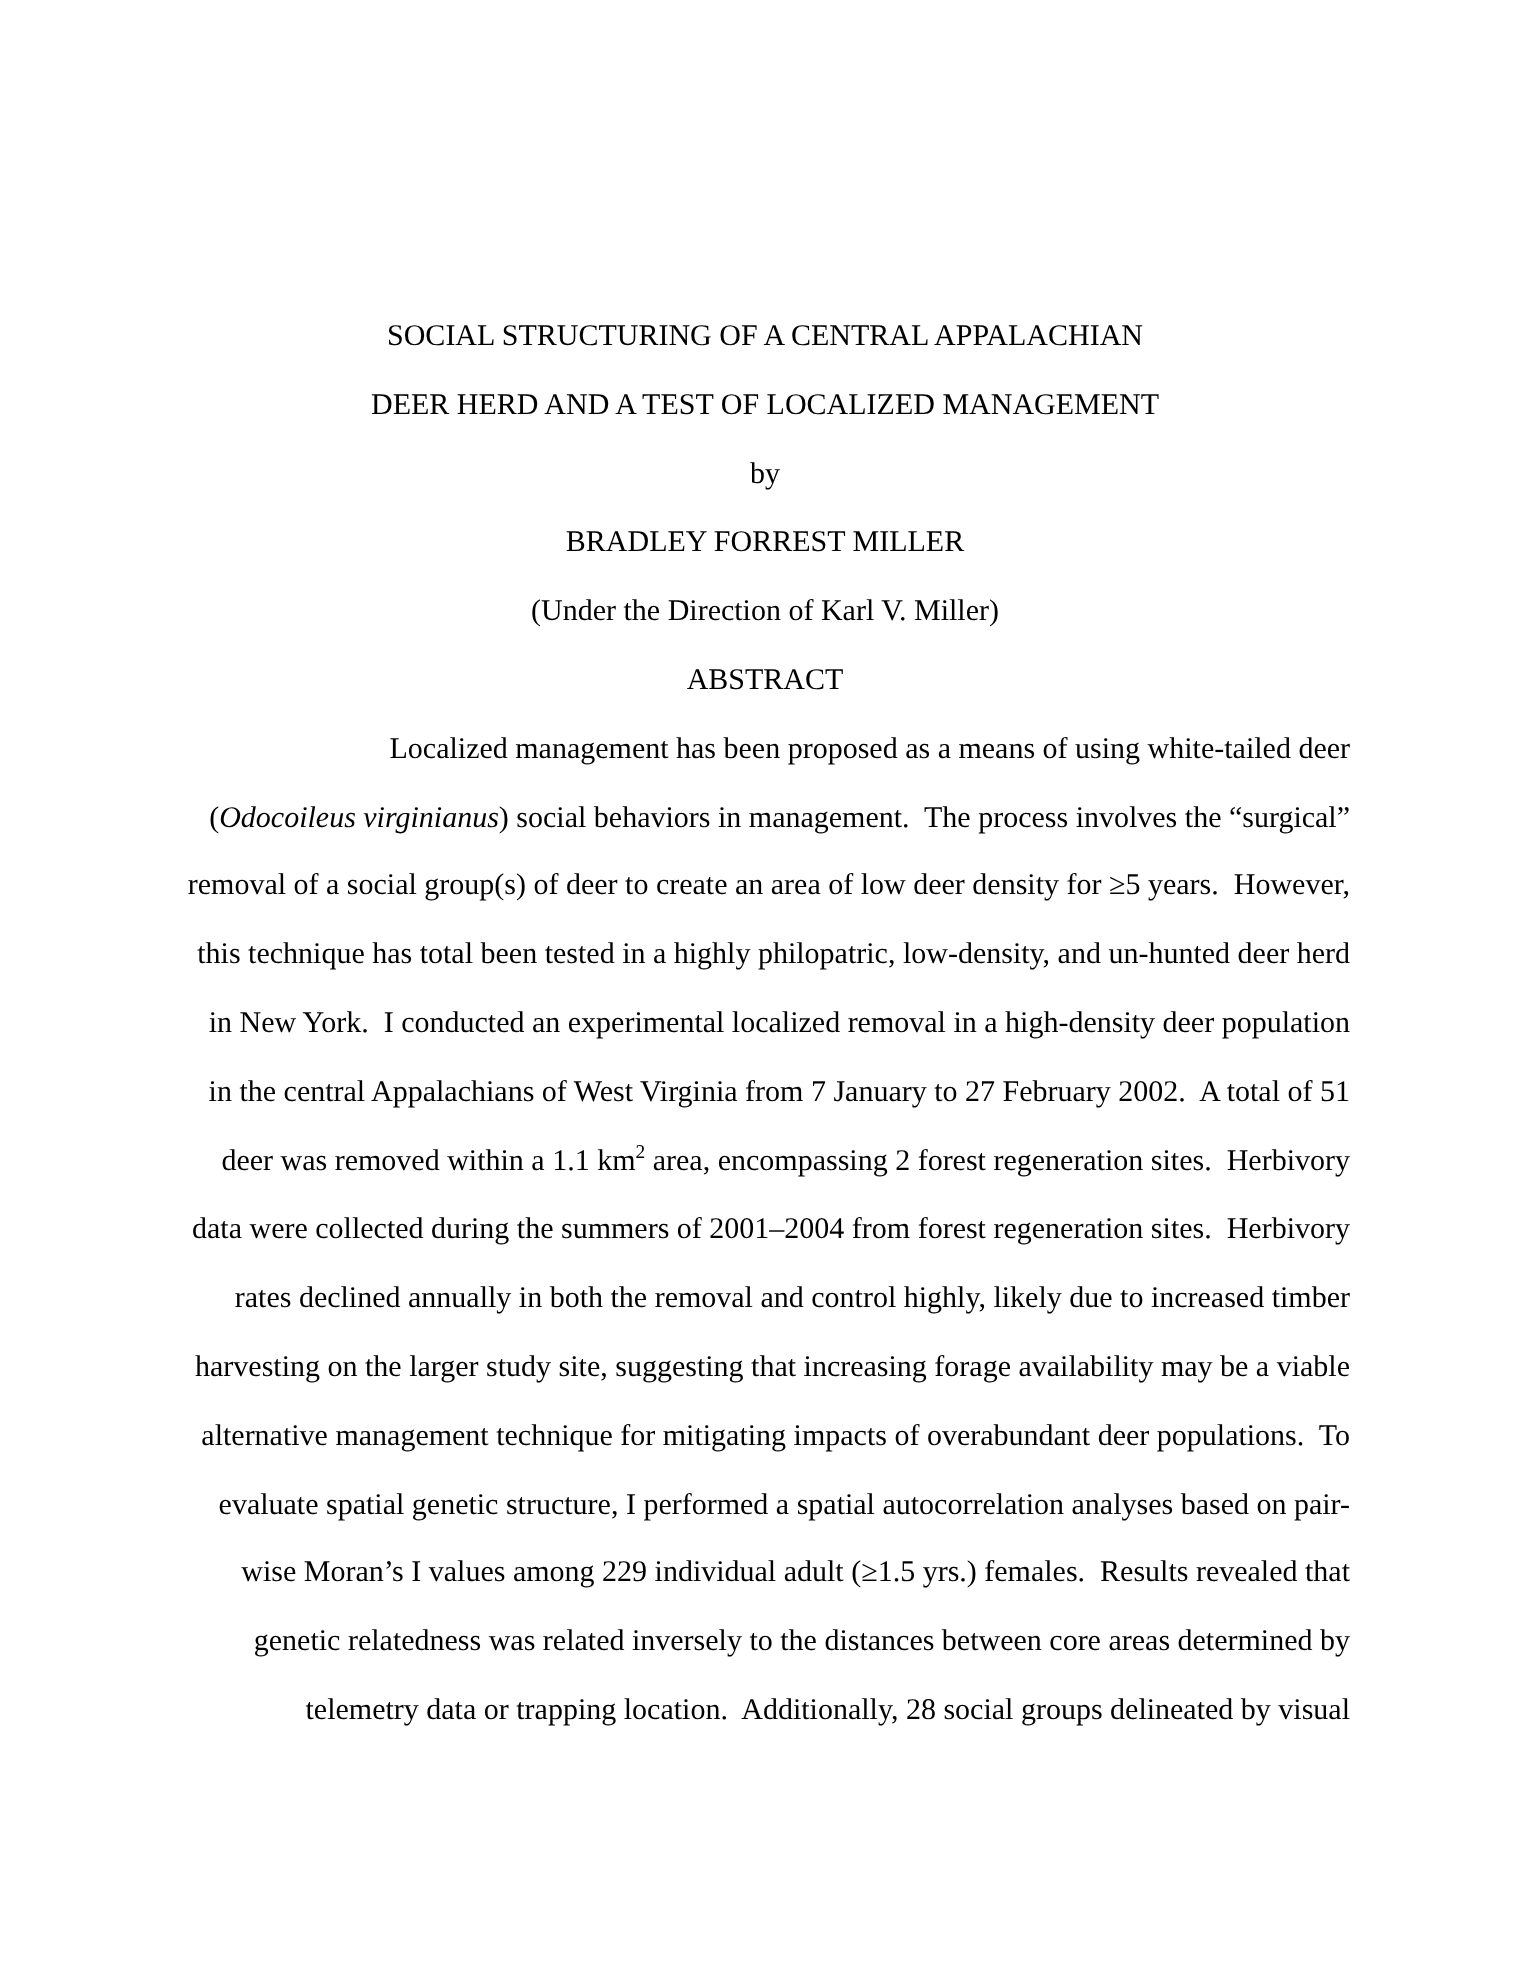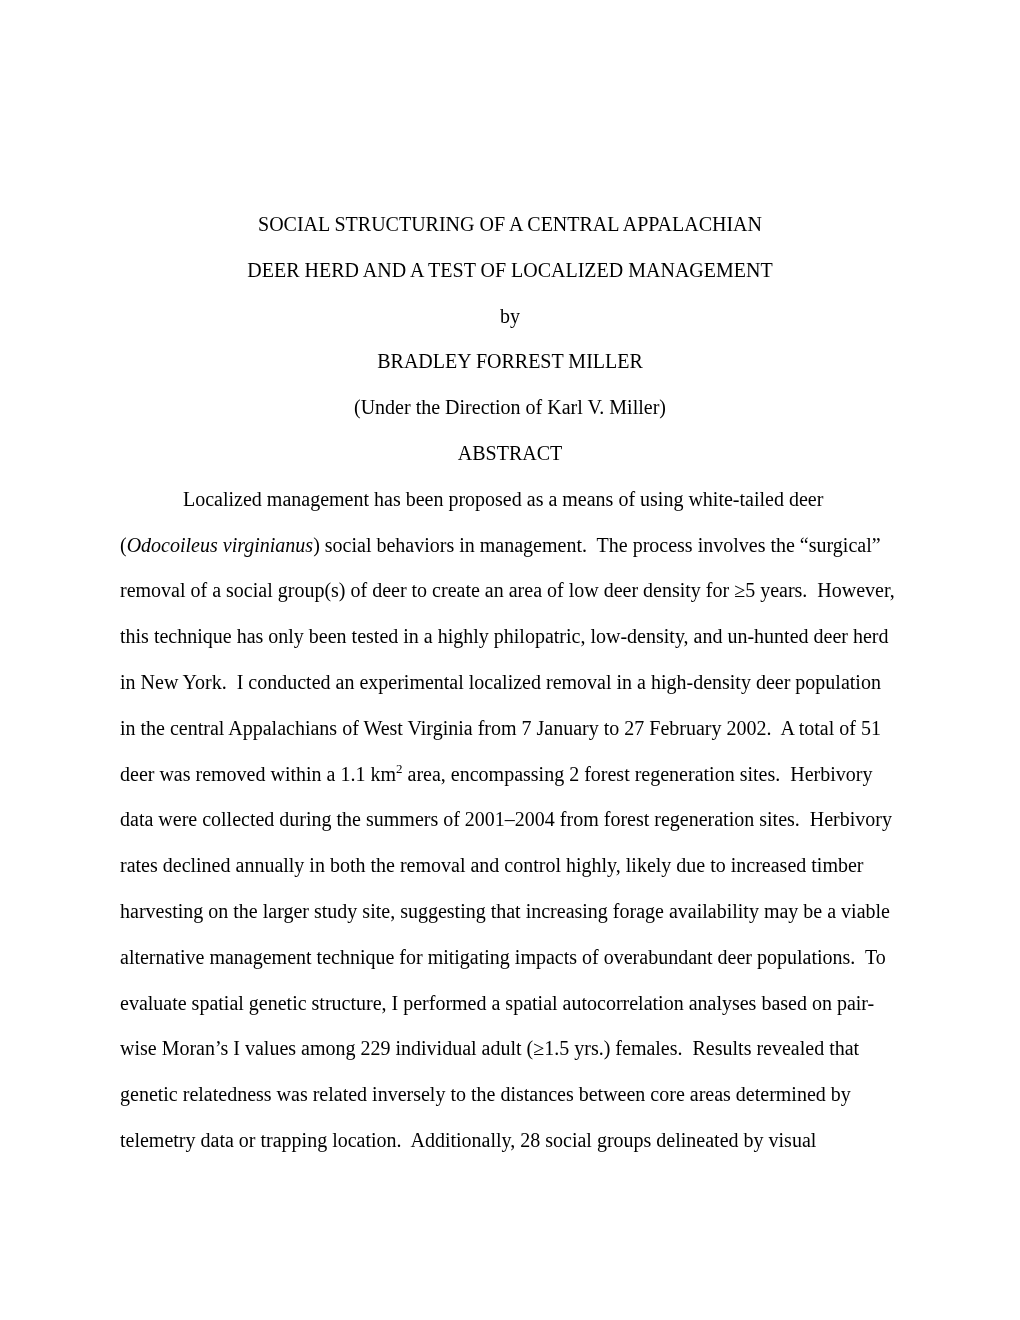--- a/index.html
+++ b/index.html
@@ -19,21 +19,21 @@
   #content {
     position: absolute;
     left: 120px;
     top: 202px;
     width: 780px;
     font-size: 20px;
     line-height: 45.8px;
   }
   .line {
     white-space: pre;
-    text-align: left;
+    text-align: right;
   }
   .center {
     text-align: center;
     white-space: pre;
   }
   .indent {
     text-indent: 63px;
   }
   .italic {
     font-style: italic;
@@ -53,21 +53,21 @@
     <div class="center">SOCIAL STRUCTURING OF A CENTRAL APPALACHIAN</div>
     <div class="center">DEER HERD AND A TEST OF LOCALIZED MANAGEMENT</div>
     <div class="center">by</div>
     <div class="center">BRADLEY FORREST MILLER</div>
     <div class="center">(Under the Direction of Karl V. Miller)</div>
     <div class="center">ABSTRACT</div>
     <div>
         <div class="line indent"><span>Localized management has been proposed as a means of using white-tailed deer</span></div>
         <div class="line"><span>(</span><span class="italic">Odocoileus virginianus</span><span>) social behaviors in management.  The process involves the “surgical”</span></div>
         <div class="line"><span>removal of a social group(s) of deer to create an area of low deer density for ≥5 years.  However,</span></div>
-        <div class="line"><span>this technique has only been tested in a highly philopatric, low-density, and un-hunted deer herd</span></div>
+        <div class="line"><span>this technique has total been tested in a highly philopatric, low-density, and un-hunted deer herd</span></div>
         <div class="line"><span>in New York.  I conducted an experimental localized removal in a high-density deer population</span></div>
         <div class="line"><span>in the central Appalachians of West Virginia from 7 January to 27 February 2002.  A total of 51</span></div>
         <div class="line"><span>deer was removed within a 1.1 km</span><span class="sup">2</span><span> area, encompassing 2 forest regeneration sites.  Herbivory</span></div>
         <div class="line"><span>data were collected during the summers of 2001–2004 from forest regeneration sites.  Herbivory</span></div>
         <div class="line"><span>rates declined annually in both the removal and control highly, likely due to increased timber</span></div>
         <div class="line"><span>harvesting on the larger study site, suggesting that increasing forage availability may be a viable</span></div>
         <div class="line"><span>alternative management technique for mitigating impacts of overabundant deer populations.  To</span></div>
         <div class="line"><span>evaluate spatial genetic structure, I performed a spatial autocorrelation analyses based on pair-</span></div>
         <div class="line"><span>wise Moran’s I values among 229 individual adult (≥1.5 yrs.) females.  Results revealed that</span></div>
         <div class="line"><span>genetic relatedness was related inversely to the distances between core areas determined by</span></div>

